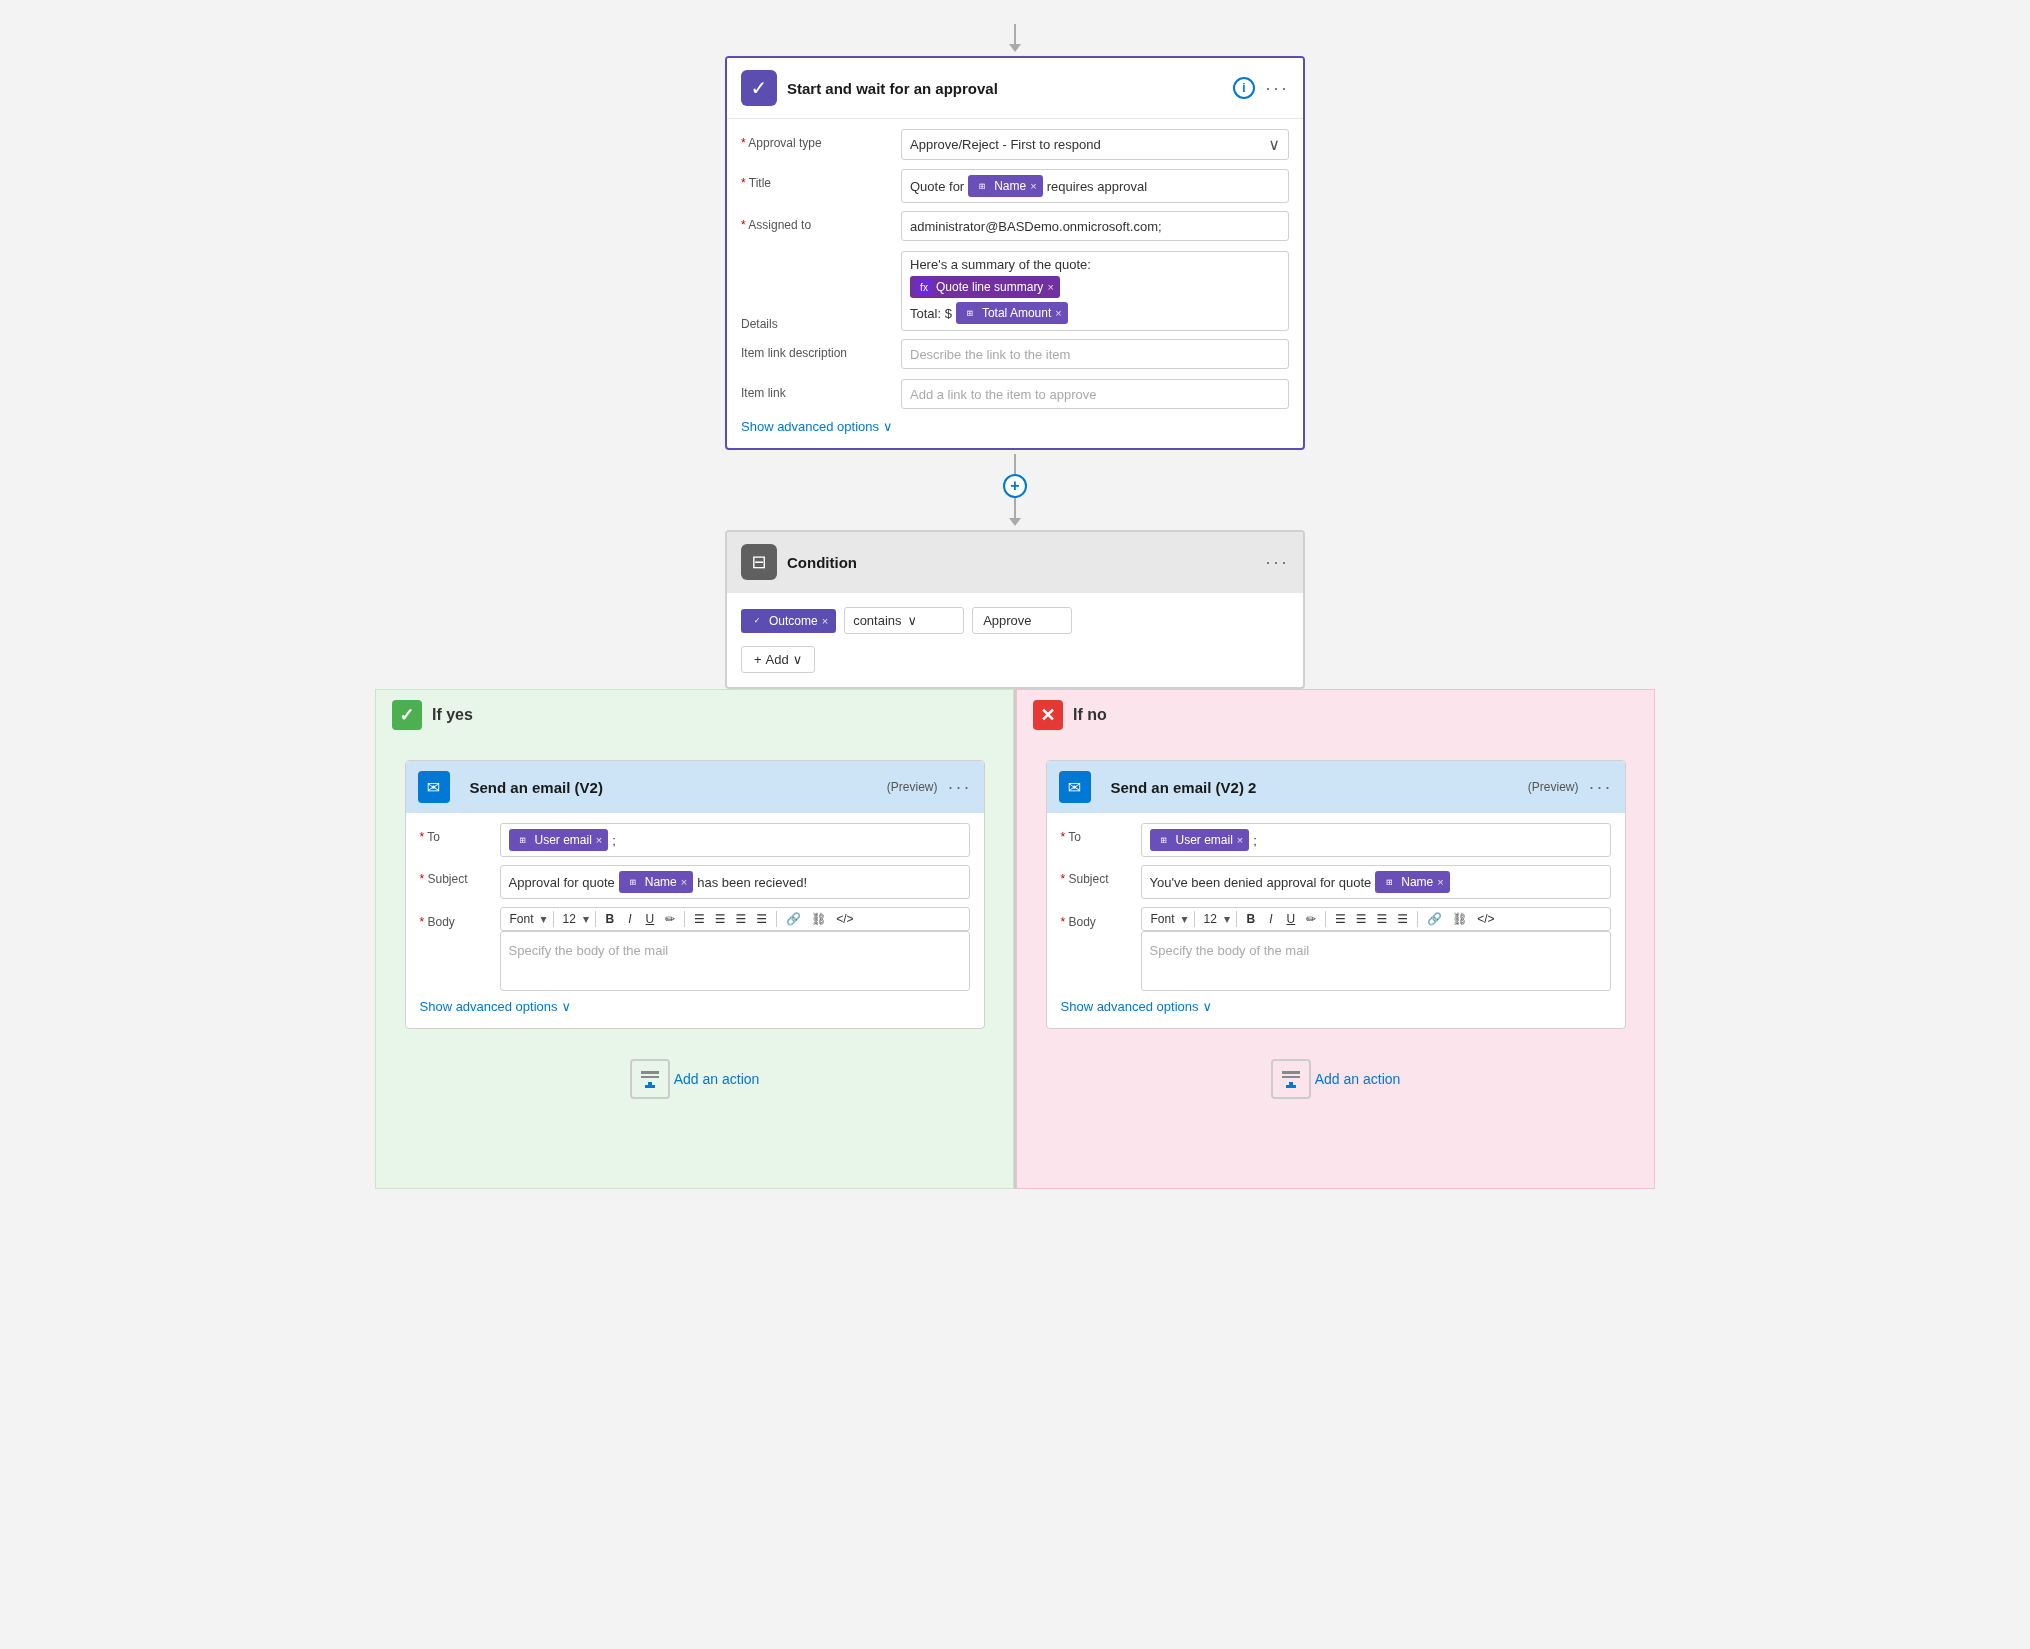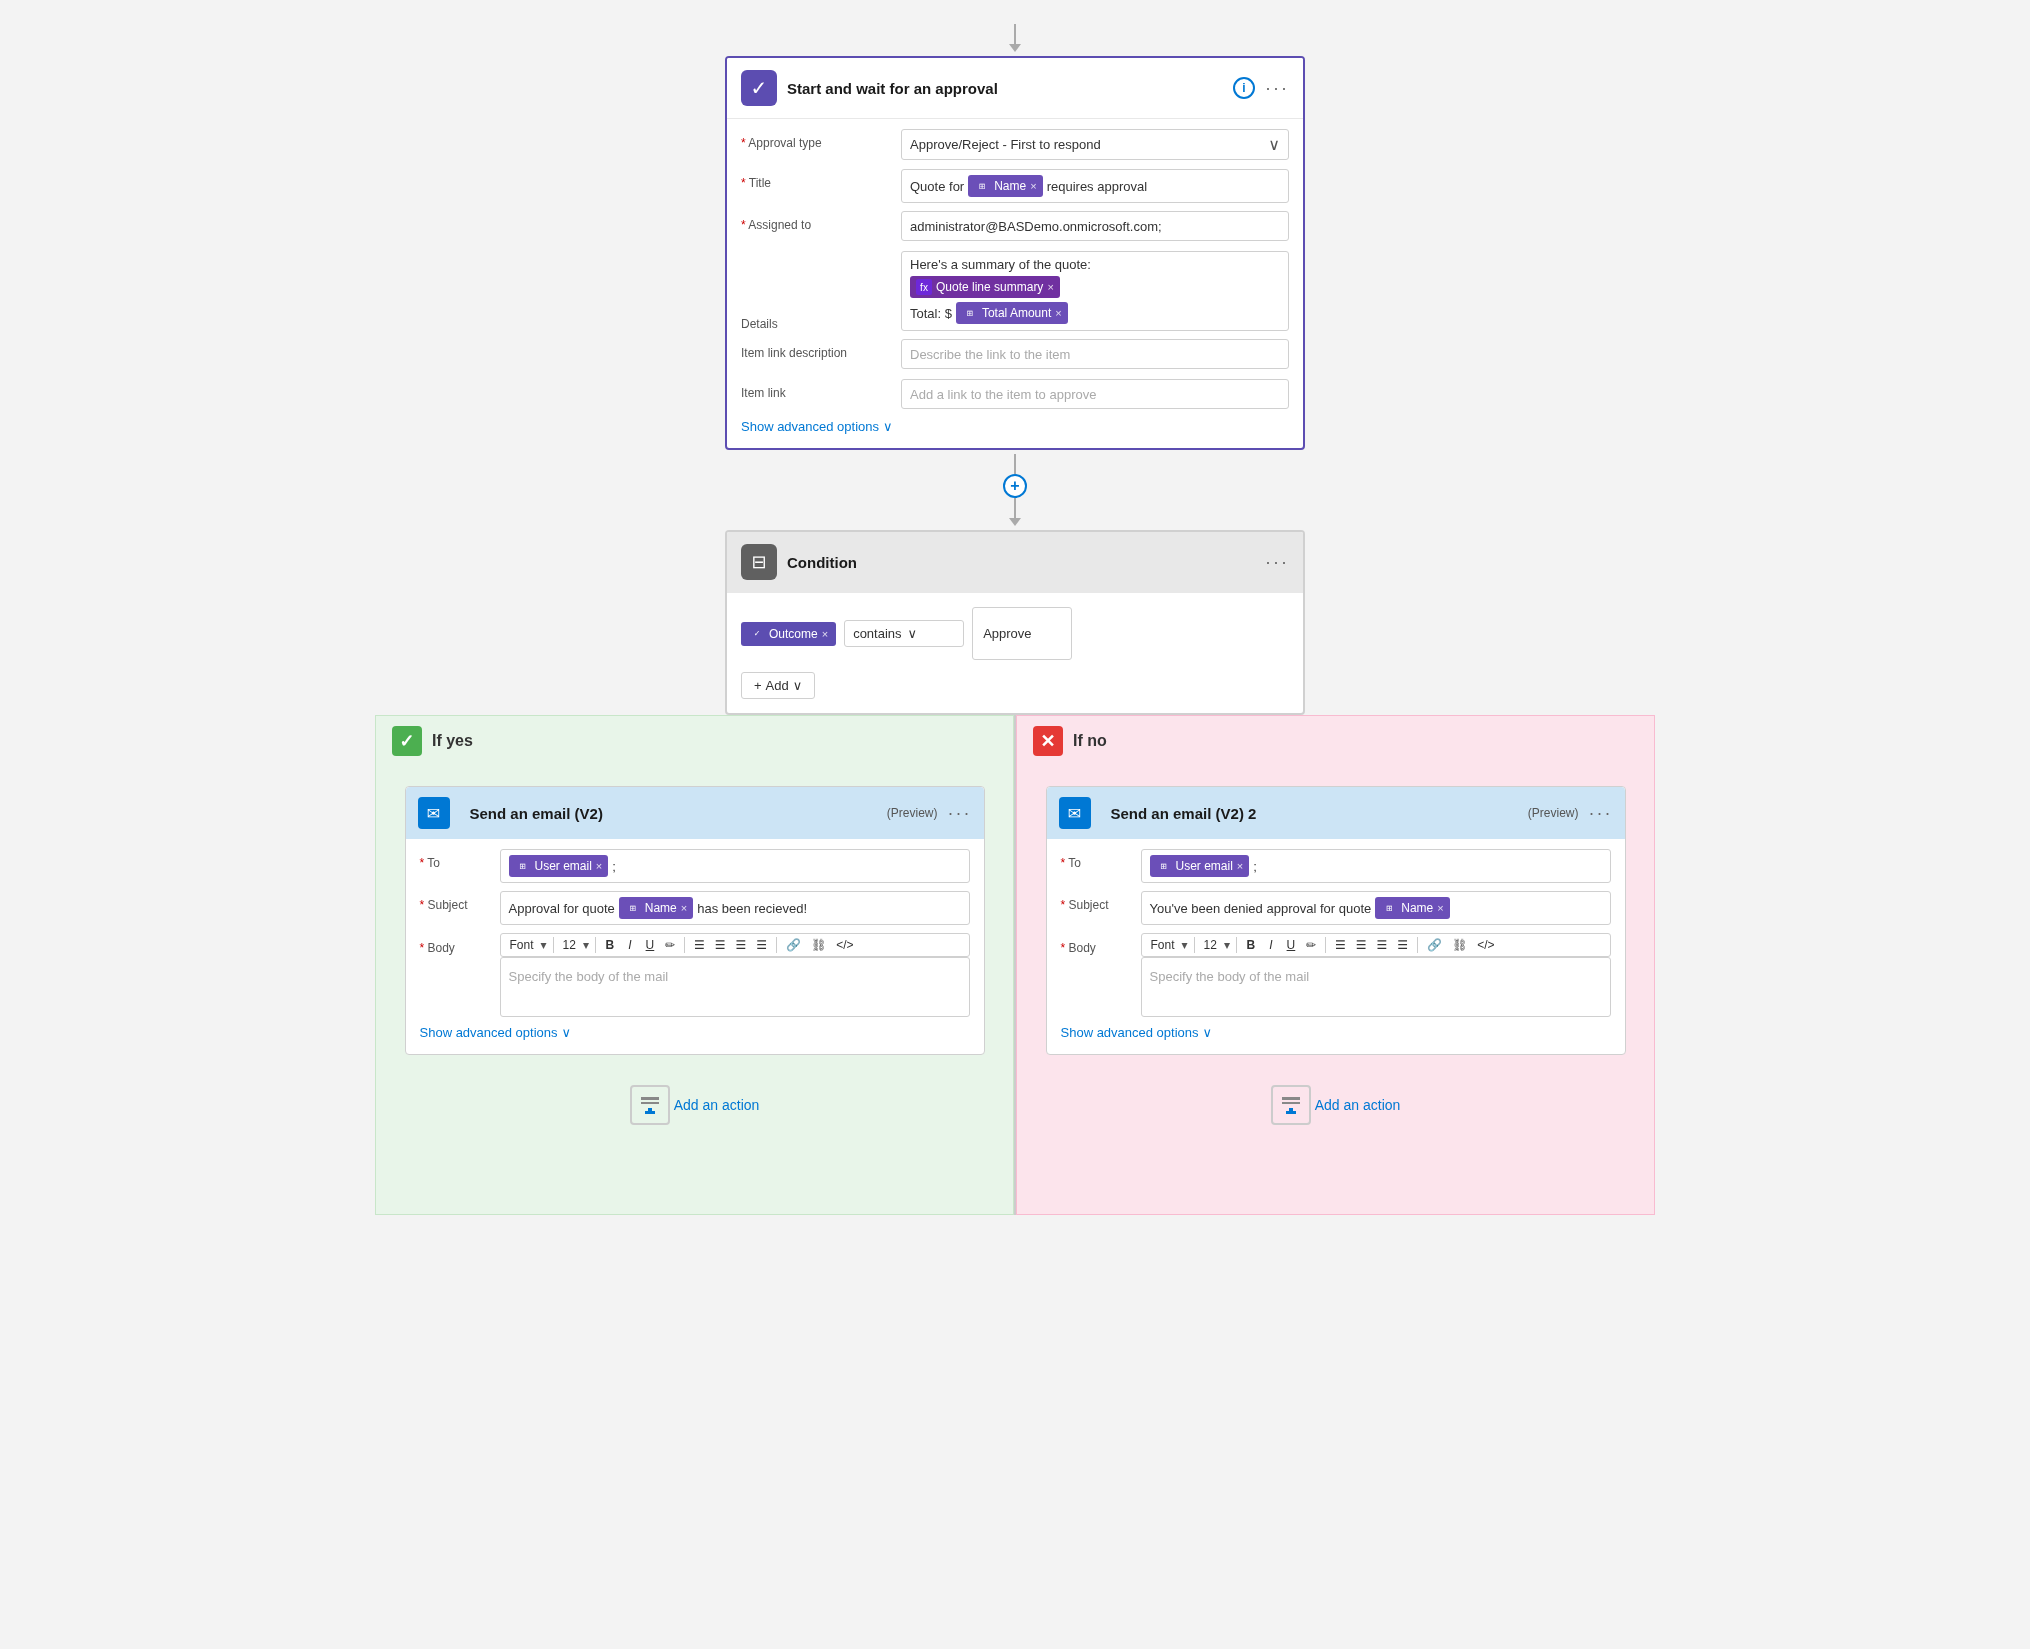--- a/index.html
+++ b/index.html
@@ -280,21 +280,21 @@
       display: flex;
       gap: 6px;
       cursor: pointer;
       background: white;
       min-width: 120px;
     }
 
     .approve-field {
       border: 1px solid #d0d0d0;
       border-radius: 3px;
-      padding: 18px 10px;
+      padding: 5px 10px;
       background: white;
       min-width: 100px;
     }
 
     .add-btn {
       display: inline-flex;
       align-items: center;
       gap: 4px;
       border: 1px solid #d0d0d0;
       border-radius: 3px;

